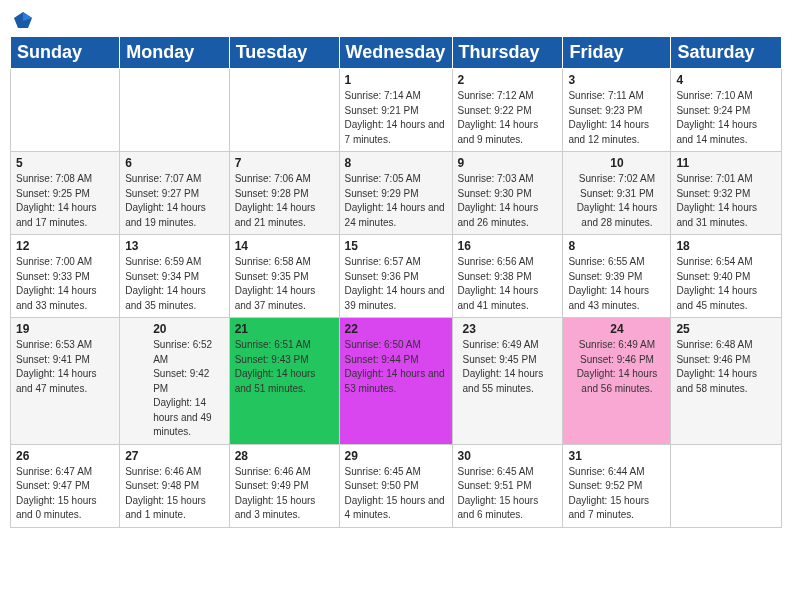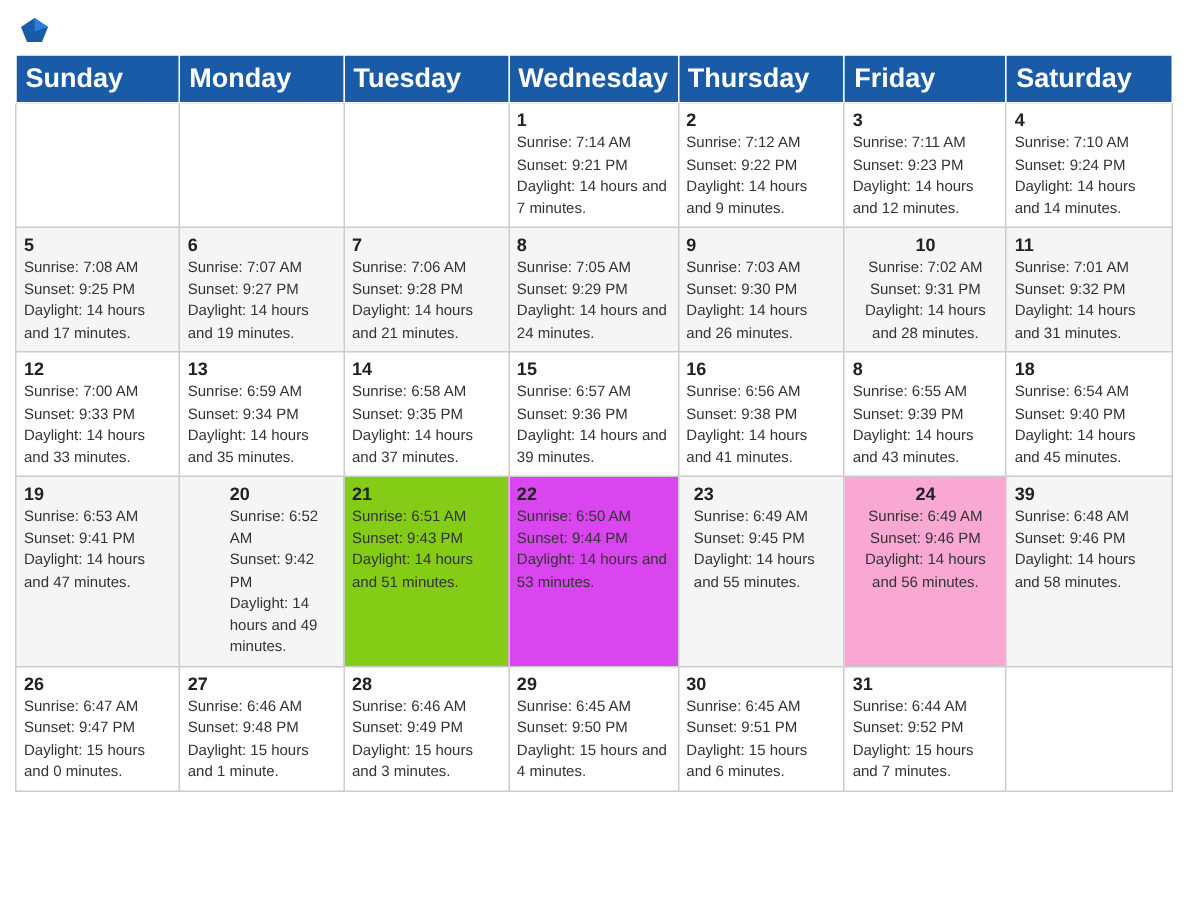--- a/index.html
+++ b/index.html
@@ -207,38 +207,38 @@
       </tr>
       <tr>
         <td style="background: rgb(245, 245, 245);">
           <div class="day-num">19</div>
           <div class="day-detail">Sunrise: 6:53 AM<br>Sunset: 9:41 PM<br>Daylight: 14 hours and 47 minutes.</div>
         </td>
         <td style="background: rgb(245, 245, 245); padding-left: 33px;">
           <div class="day-num">20</div>
           <div class="day-detail">Sunrise: 6:52 AM<br>Sunset: 9:42 PM<br>Daylight: 14 hours and 49 minutes.</div>
         </td>
-        <td style="background: #84cc16;">
+        <td style="background: #22c55e;">
           <div class="day-num">21</div>
           <div class="day-detail">Sunrise: 6:51 AM<br>Sunset: 9:43 PM<br>Daylight: 14 hours and 51 minutes.</div>
         </td>
         <td style="background: #d946ef; margin-left: 11px;">
           <div class="day-num">22</div>
           <div class="day-detail">Sunrise: 6:50 AM<br>Sunset: 9:44 PM<br>Daylight: 14 hours and 53 minutes.</div>
         </td>
         <td style="background: rgb(245, 245, 245); padding-left: 10px;">
           <div class="day-num">23</div>
           <div class="day-detail">Sunrise: 6:49 AM<br>Sunset: 9:45 PM<br>Daylight: 14 hours and 55 minutes.</div>
         </td>
         <td style="background: #f9a8d4; text-align: center;">
           <div class="day-num">24</div>
           <div class="day-detail">Sunrise: 6:49 AM<br>Sunset: 9:46 PM<br>Daylight: 14 hours and 56 minutes.</div>
         </td>
         <td style="background: rgb(245, 245, 245);">
-          <div class="day-num">39</div>
+          <div class="day-num">25</div>
           <div class="day-detail">Sunrise: 6:48 AM<br>Sunset: 9:46 PM<br>Daylight: 14 hours and 58 minutes.</div>
         </td>
       </tr>
       <tr>
         <td>
           <div class="day-num">26</div>
           <div class="day-detail">Sunrise: 6:47 AM<br>Sunset: 9:47 PM<br>Daylight: 15 hours and 0 minutes.</div>
         </td>
         <td>
           <div class="day-num">27</div>

